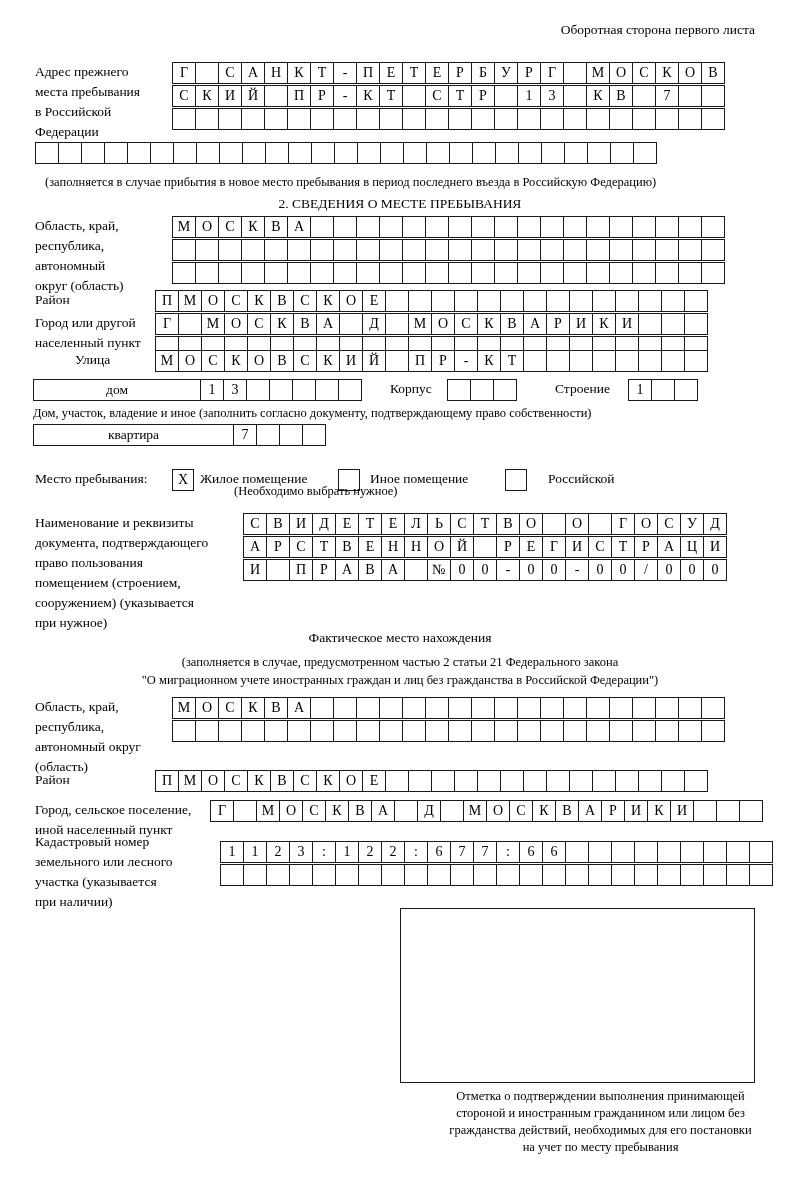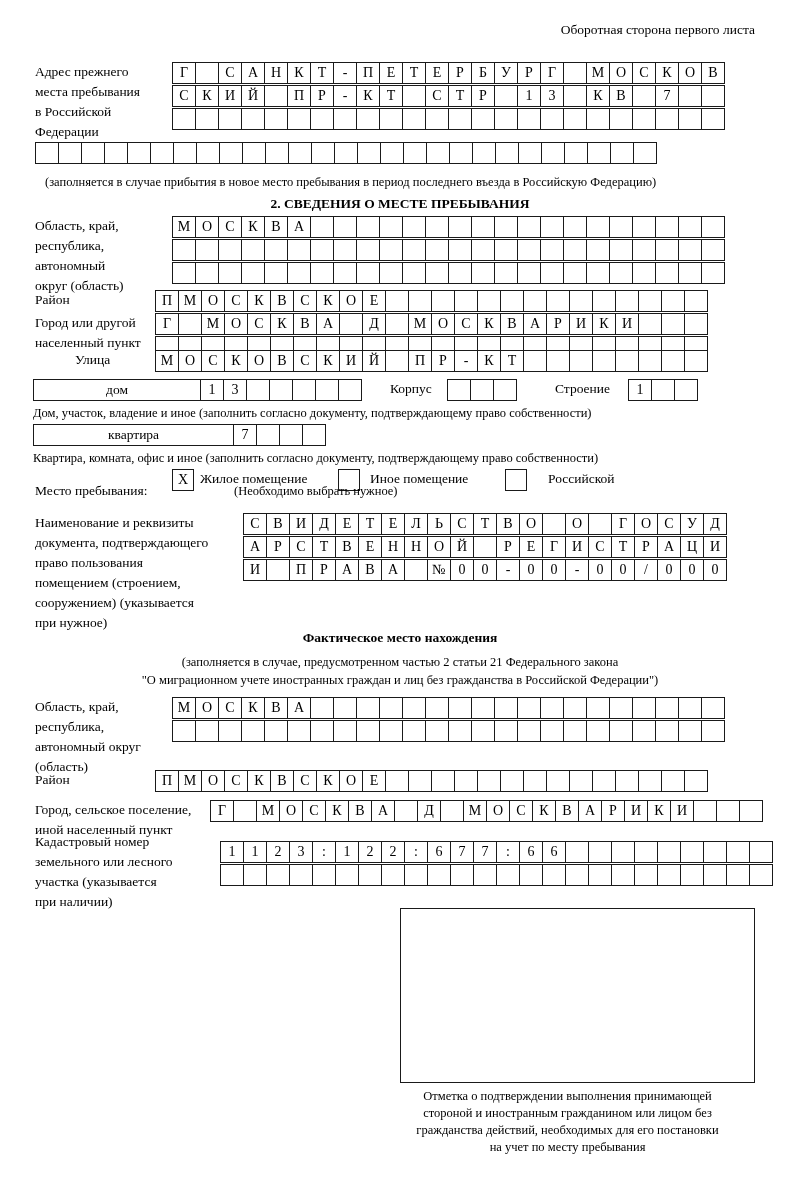--- a/index.html
+++ b/index.html
@@ -26,21 +26,21 @@
     right: 45px;
     font-size: 13.5px;
   }
   .lbl {
     position: absolute;
     font-size: 13.5px;
     line-height: 20px;
     white-space: pre;
   }
   .bold {
-    font-weight: bold;
+    font-weight: normal;
   }
   .italic-note {
     font-size: 12.5px;
   }
   
   .row {
     position: absolute;
     display: flex;
   }
   .cell {
@@ -434,23 +434,22 @@
 
   <div class="lbl italic-note" style="left:33px; top:403px;">Дом, участок, владение и иное (заполнить согласно документу, подтверждающему право собственности)</div>
 
   <div class="wide-label-box" style="left:33px; top:424px; width:201px;">квартира</div>
   <div class="row" id="s2-flat" style="left:233px; top:424px;">
       <div class="cell">7</div>
       <div class="cell"></div>
       <div class="cell"></div>
       <div class="cell"></div>
     </div>
-  <div class="lbl italic-note" style="left:33px; top:448px;">Квартира, комната, офис и иное (заполнить согласно документу, подтверждающему право собственности)</div>
-
-  <div class="lbl" style="left:35px; top:469px;margin-top:12px;">Место пребывания:</div>
+
+  <div class="lbl" style="left:35px; top:469px;">Место пребывания:</div>
   <div class="checkbox" style="position:absolute; left:172px; top:469px;">X</div>
   <div class="lbl" style="left:200px; top:469px;text-align:right;">Жилое помещение</div>
   <div class="checkbox" style="position:absolute; left:338px; top:469px;"></div>
   <div class="lbl" style="left:370px; top:469px;">Иное помещение</div>
   <div class="checkbox" style="position:absolute; left:505px; top:469px;"></div>
   <div class="lbl" style="left:548px; top:469px;">Российской</div>
   <div class="lbl italic-note" style="left:234px; top:481px;">(Необходимо выбрать нужное)</div>
 
   <div class="lbl" style="left:35px; top:513px;">Наименование и реквизиты
 документа, подтверждающего
@@ -697,18 +696,18 @@
       <div class="cell"></div>
       <div class="cell"></div>
       <div class="cell"></div>
       <div class="cell"></div>
       <div class="cell"></div>
       <div class="cell"></div>
       <div class="cell"></div>
     </div>
 
   <div class="big-box" style="left:400px; top:908px; width:355px; height:175px;"></div>
-  <div class="footnote" style="left:385px; top:1088px; width:365px;">Отметка о подтверждении выполнения принимающей
+  <div class="footnote" style="left:418px; top:1088px; width:365px;">Отметка о подтверждении выполнения принимающей
 стороной и иностранным гражданином или лицом без
 гражданства действий, необходимых для его постановки
 на учет по месту пребывания</div>
 
 </div>
 
 </body></html>

